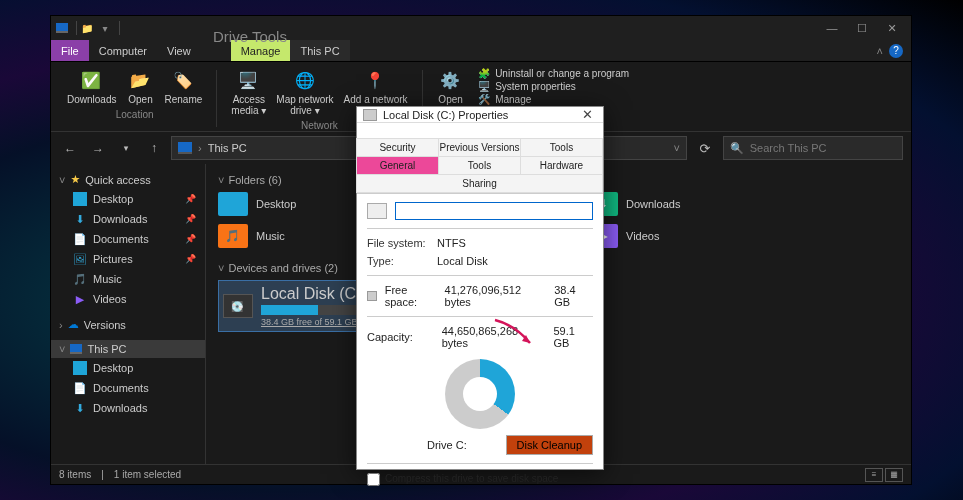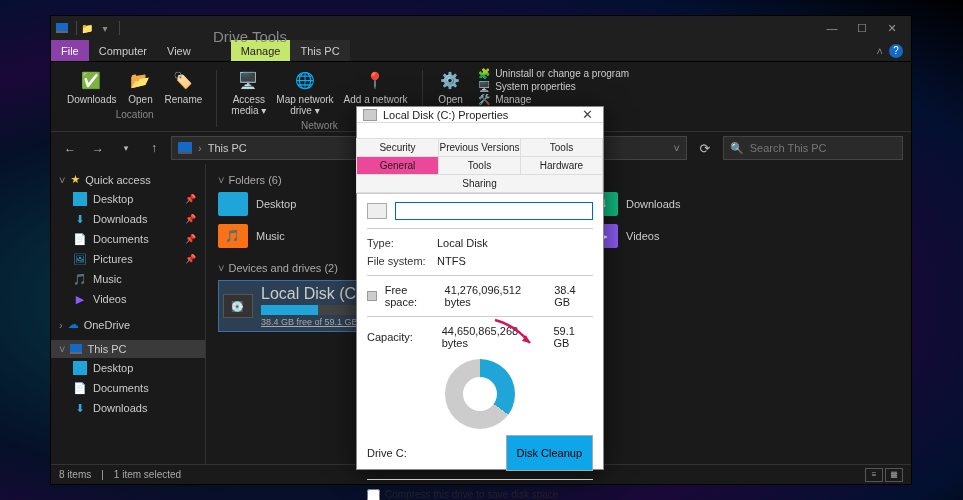--- a/index.html
+++ b/index.html
@@ -71,21 +71,21 @@
 .dlg-row { display:flex; align-items:center; gap:8px; }
 .dlg-row .lbl { width:62px; color:#333; }
 .dlg-row .sz { margin-left:auto; }
 .dlg-input { flex:1; height:18px; border:1px solid #0066cc; padding:0 3px; }
 .sq { width:10px; height:10px; border:1px solid #999; }
 .sq.blue { background:#1fa5d8; }
 .sq.gray { background:#ccc; }
 .hr { height:1px; background:#ccc; margin:2px 0; }
 .donut { width:70px; height:70px; border-radius:50%; background:conic-gradient(#1fa5d8 0 126deg,#ccc 126deg 360deg); display:flex; align-items:center; justify-content:center; margin:4px auto 0; }
 .donut .hole { width:34px; height:34px; border-radius:50%; background:#fff; }
-.btn { height:36px; padding:0 10px; border:1px solid #aaa; background:#0ea5e9; font-size:11px; display:inline-flex; align-items:center; }
+.btn { height:20px; padding:0 10px; border:1px solid #aaa; background:#c2410c; font-size:11px; display:inline-flex; align-items:center; }
 .chk { display:flex; align-items:flex-start; gap:5px; font-size:10px; line-height:1.3; }
 .chk input { margin-top:1px; }
 
 .arrow { position:absolute; left:490px; top:315px; width:50px; height:36px; pointer-events:none; }
 .arrow svg { width:100%; height:100%; }
 </style>
 </head>
 <body>
 
 <div class="window">
@@ -226,21 +226,21 @@
           </div>
         <div class="sbitem">
             <div class="sbico" style="color:#8b5cf6">▶</div>
             <span>Videos</span>
           </div>
       </div>
       <div class="sbsec">
         <div class="sbhead">
             <span style="color:#888">›</span>
             <span style="color:#0078d4">☁</span>
-            <span>OneDrive</span>
+            <span>Versions</span>
           </div>
       </div>
       <div class="sbsec">
         <div class="sbhead sel">
             <span style="color:#888">˅</span>
             <div style="width:12px;height:10px;background:#1668c5;border-bottom:2px solid #666"></div>
             <span>This PC</span>
           </div>
         <div class="sbitem">
             <div class="sbico" style="background:#1fa5d8"></div>
@@ -323,45 +323,45 @@
     <div>Hardware</div>
     <div>Sharing</div>
   </div>
   <div class="dlg-body">
     <div class="dlg-row">
       <div style="width:20px;height:16px;background:#eee;border:1px solid #aaa"></div>
       <input class="dlg-input" style="">
     </div>
     <div class="hr"></div>
     <div class="dlg-row">
+        <span class="lbl">File system:</span>
+        <span>NTFS</span>
+      </div>
+    <div class="dlg-row">
         <span class="lbl">Type:</span>
         <span>Local Disk</span>
-      </div>
-    <div class="dlg-row">
-        <span class="lbl">File system:</span>
-        <span>NTFS</span>
       </div>
     <div class="hr"></div>
     <div class="dlg-row">
         <div class="sq gray"></div>
         <span style="width:54px">Free space:</span>
         <span>41,276,096,512 bytes</span>
         <span class="sz">38.4 GB</span>
       </div>
     <div class="hr"></div>
     <div class="dlg-row">
         <span style="width:68px">Capacity:</span>
         <span>44,650,865,268 bytes</span>
         <span class="sz">59.1 GB</span>
       </div>
     <div class="donut">
         <div class="hole"></div>
       </div>
     <div class="dlg-row" style="justify-content:space-between;align-items:center">
-      <span style="">Drive C:</span>
+      <span style="margin-left:60px">Drive C:</span>
       <button class="btn">Disk Cleanup</button>
     </div>
     <div class="hr"></div>
     <label class="chk">
         <input type="checkbox" style="">
         <span>Compress this drive to save disk space</span>
       </label>
 
   </div>
 

